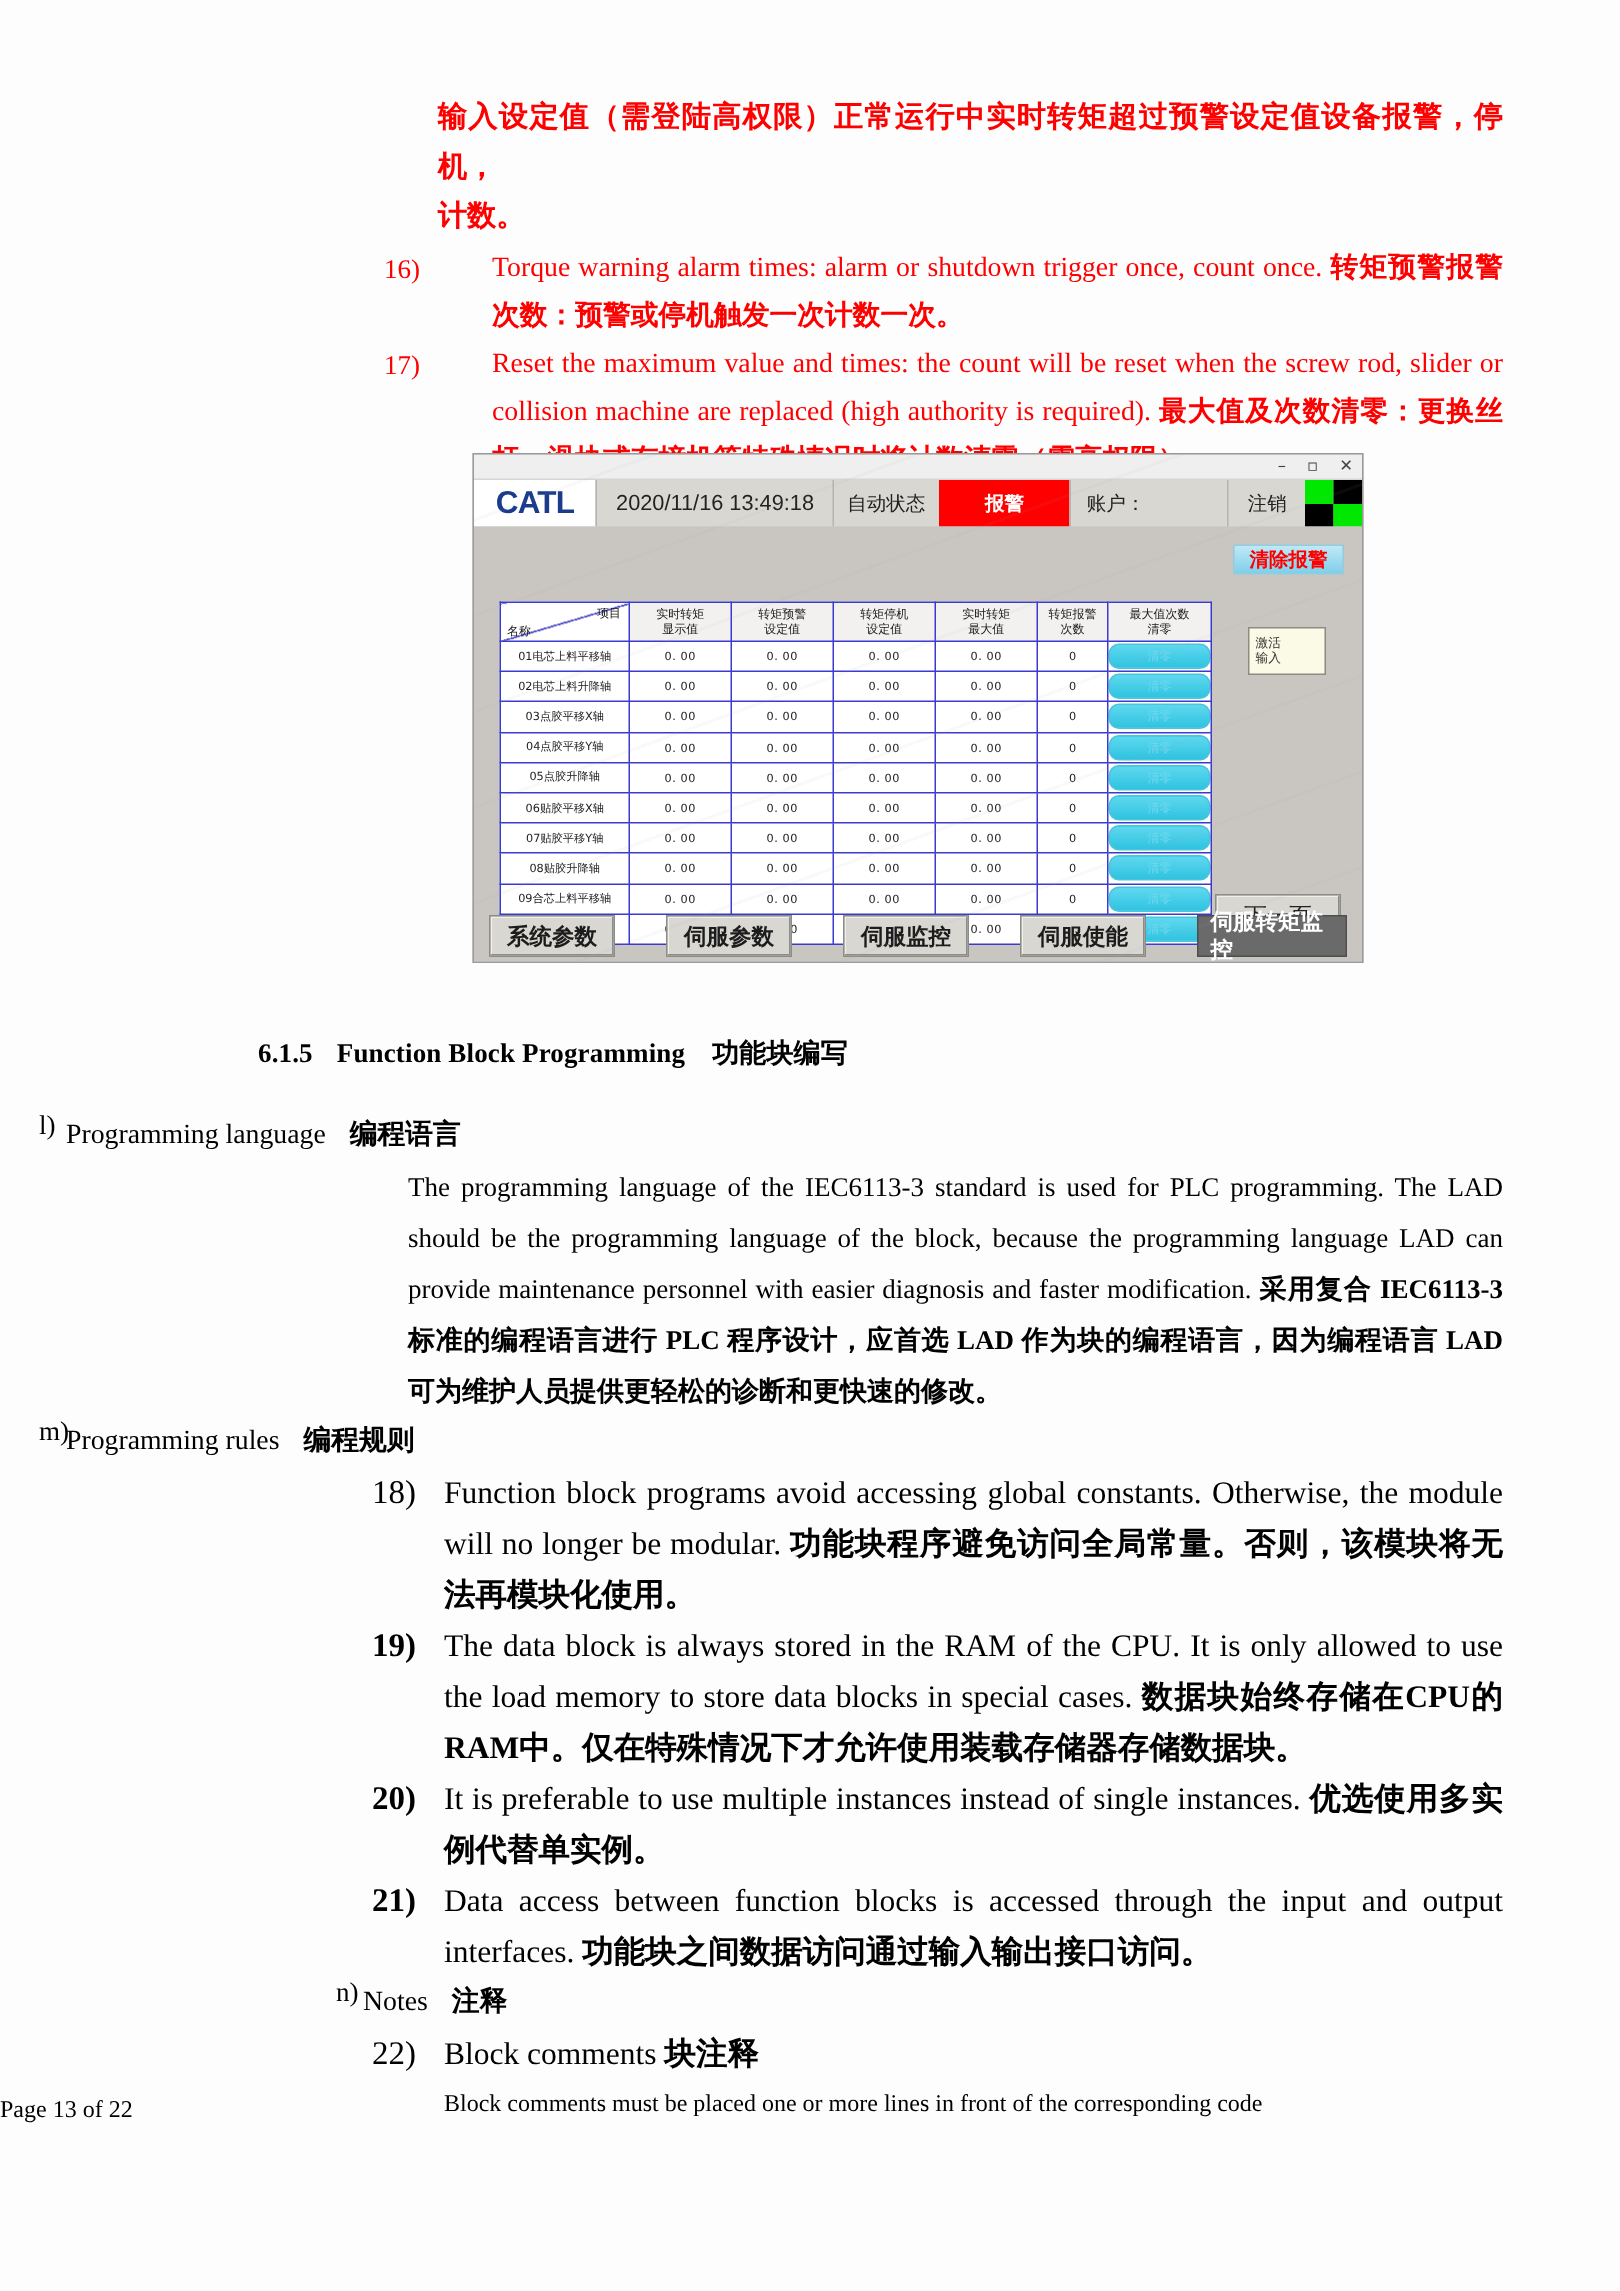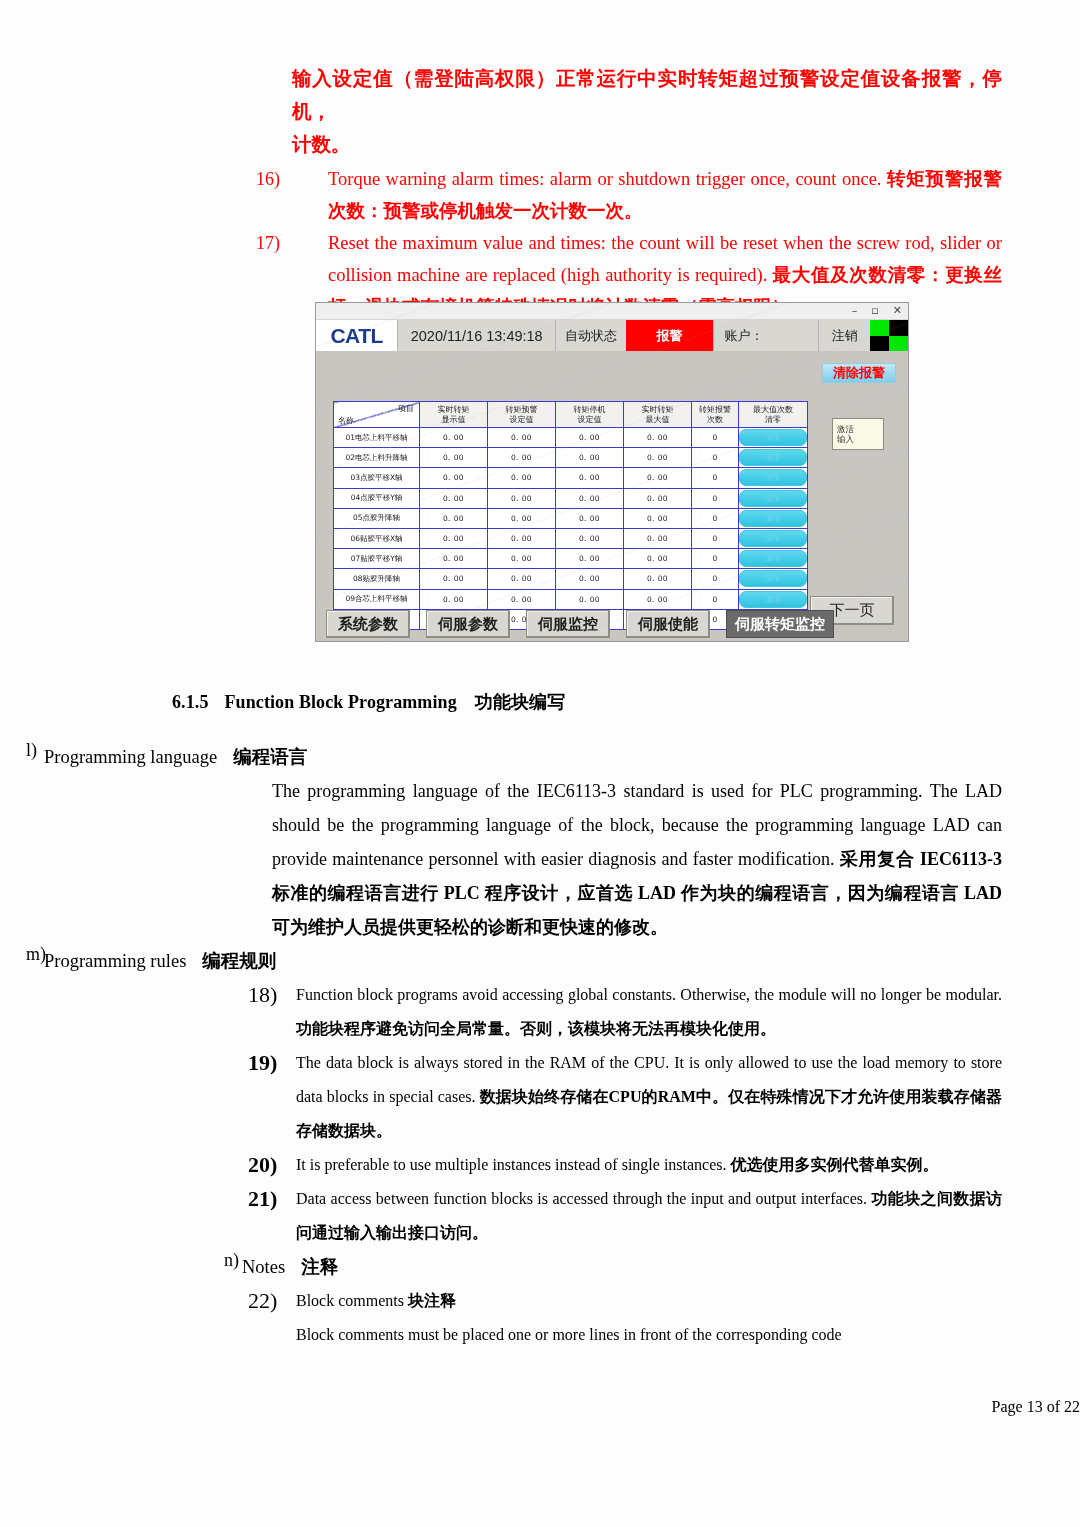--- a/index.html
+++ b/index.html
@@ -247,21 +247,21 @@
     display:flex; align-items:center; justify-content:center;
     font-family:"DejaVu Sans", sans-serif;
   }
 
   .bottom-bar {
     position: absolute;
     left: 0; right: 0; bottom: 0;
     height: 36px;
     display: flex;
     align-items: center;
-    gap: 16px;
+    gap: 34px;
     padding: 0 10px;
   }
   .bbtn {
     height: 28px;
     min-width: 84px;
     padding: 0 8px;
     background: #d9d7d2;
     border: 1px solid #8d8d88;
     box-shadow: inset -1px -1px 0 #8d8d88, inset 1px 1px 0 #f2f0eb;
     display:flex; align-items:center; justify-content:center;
@@ -298,41 +298,41 @@
     padding-right: 78px;
     font-size: 18px;
     line-height: 34px;
     text-align: justify;
     margin: 0;
   }
   .para .cnb { font-weight: bold; }
 
   .lvl2 { display:flex; padding-right: 78px; }
   .lvl2 > .mk { width: 64px; flex:0 0 64px; text-align:left; font-size:22px; padding-left:16px; line-height:34px;}
-  .lvl2 > .tx { flex:1; font-size:16px; line-height: 34px; text-align: justify; }
+  .lvl2 > .tx { flex:1; font-size:21px; line-height: 34px; text-align: justify; }
   .lvl2 .cnb { font-weight: bold; }
   .lvl2.ind-a { padding-left: 232px; }
   .lvl2.ind-b { padding-left: 248px; }
   .lvl2.ind-b > .mk { width: 48px; flex:0 0 48px; padding-left:0;font-weight:bold; }
   .lvl1.ind-n { padding-left: 198px; }
 
   .subpara {
     padding-left: 296px;
     padding-right: 78px;
     font-size: 16px;
     line-height: 34px;
     text-align: justify;
     margin: 0;
   }
 
   .footer {
     position: absolute;
     left: 0; right: 0;
     top: 1398px;
-    text-align: right;
+    text-align: left;
     font-size: 16px;
   }
 </style>
 </head>
 <body>
 
 <div class="page">
 
   <div class="redblock">
     <div class="r-lead">

